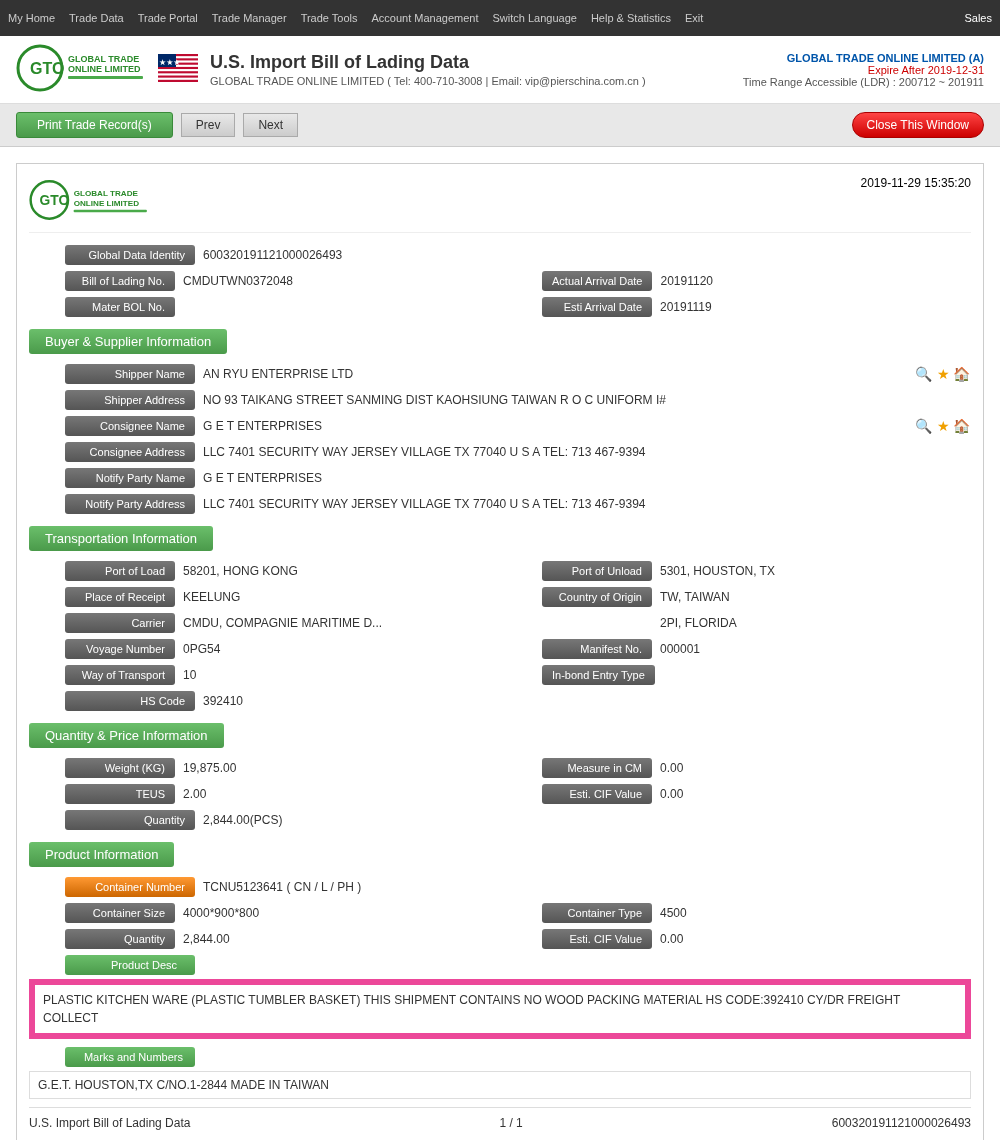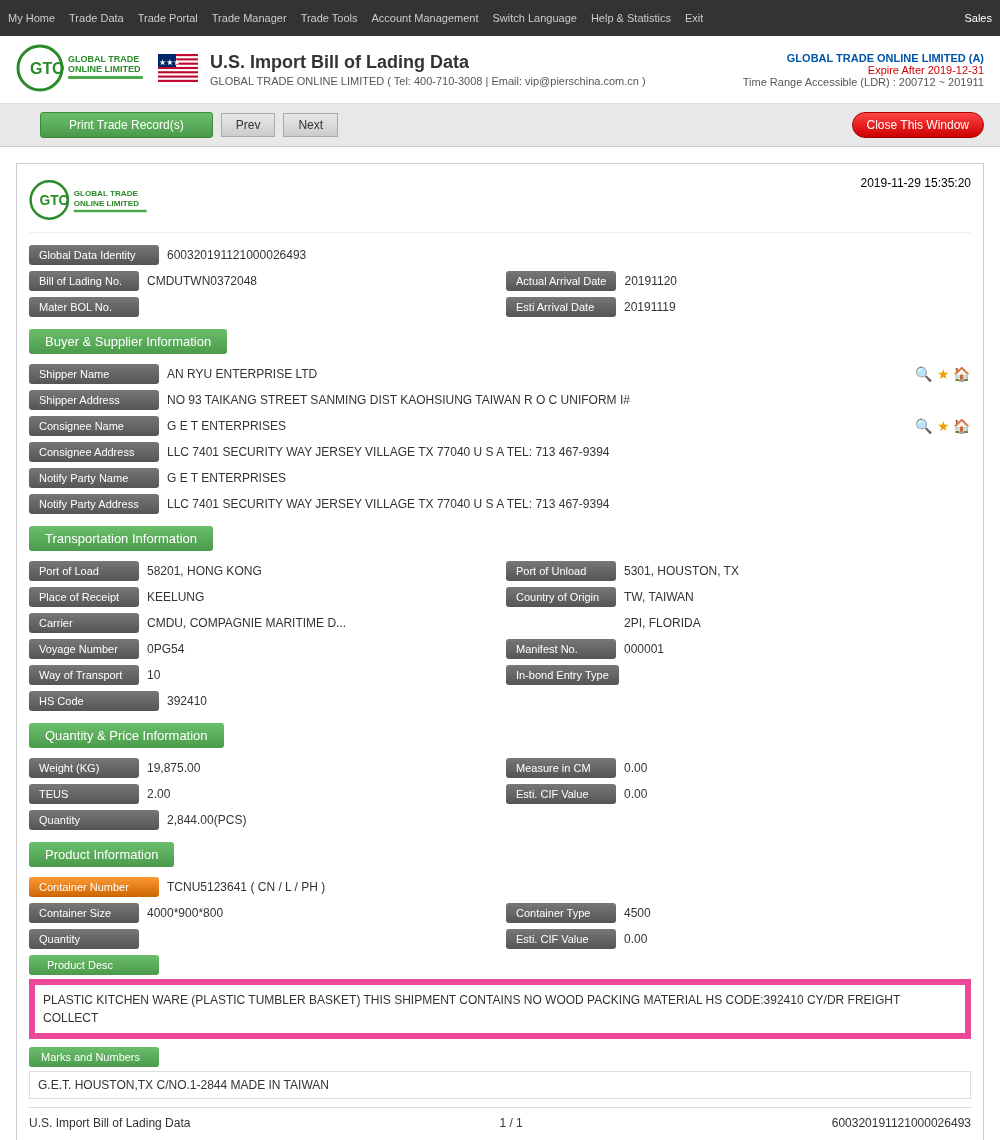--- a/index.html
+++ b/index.html
@@ -40,25 +40,24 @@
       padding: 8px 16px;
       display: flex;
       align-items: center;
       gap: 8px;
       border-bottom: 1px solid #ccc;
     }
     .btn-print {
       background: linear-gradient(to bottom, #6bbf6b, #4a9a4a);
       color: #fff;
       border: 1px solid #3a8a3a;
-      padding: 5px 28px;
+      padding: 5px 20px;
       border-radius: 3px;
       cursor: pointer;
       font-size: 12px;
-      margin-left: 24px;
     }
     .btn-nav {
       background: linear-gradient(to bottom, #e8e8e8, #ccc);
       color: #333;
       border: 1px solid #aaa;
       padding: 4px 14px;
       border-radius: 0;
       cursor: pointer;
       font-size: 12px;
     }
@@ -95,24 +94,25 @@
       margin-bottom: 12px;
       padding-bottom: 8px;
       border-bottom: 1px solid #eee;
     }
     .field-label {
       background: linear-gradient(to bottom, #777, #555);
       color: #fff;
       padding: 4px 10px;
       border-radius: 3px;
       min-width: 130px;
-      text-align: left;
+      text-align: right;
       font-size: 11px;
       margin-right: 8px;
       white-space: nowrap;
+      margin-left: 36px;
     }
     .field-label.green {
       background: linear-gradient(to bottom, #6bbf6b, #4a9a4a);
     }
     .field-label.orange {
       background: linear-gradient(to bottom, #ff9933, #cc6600);
     }
     .field-value {
       flex: 1;
       color: #333;
@@ -456,20 +456,21 @@
       </div>
       <div class="field-half">
         <div class="field-label">Container Type</div>
         <div class="field-value">4500</div>
       </div>
     </div>
 
     <div class="field-row-double">
       <div class="field-half">
         <div class="field-label">Quantity</div>
+        <div class="field-value">2,844.00</div>
       </div>
       <div class="field-half">
         <div class="field-label">Esti. CIF Value</div>
         <div class="field-value">0.00</div>
       </div>
     </div>
 
     <div style="margin-bottom:4px;">
       <span class="field-label green" style="display:inline-block; width:auto; padding:4px 18px; border-radius:3px;">Product Desc</span>
     </div>

